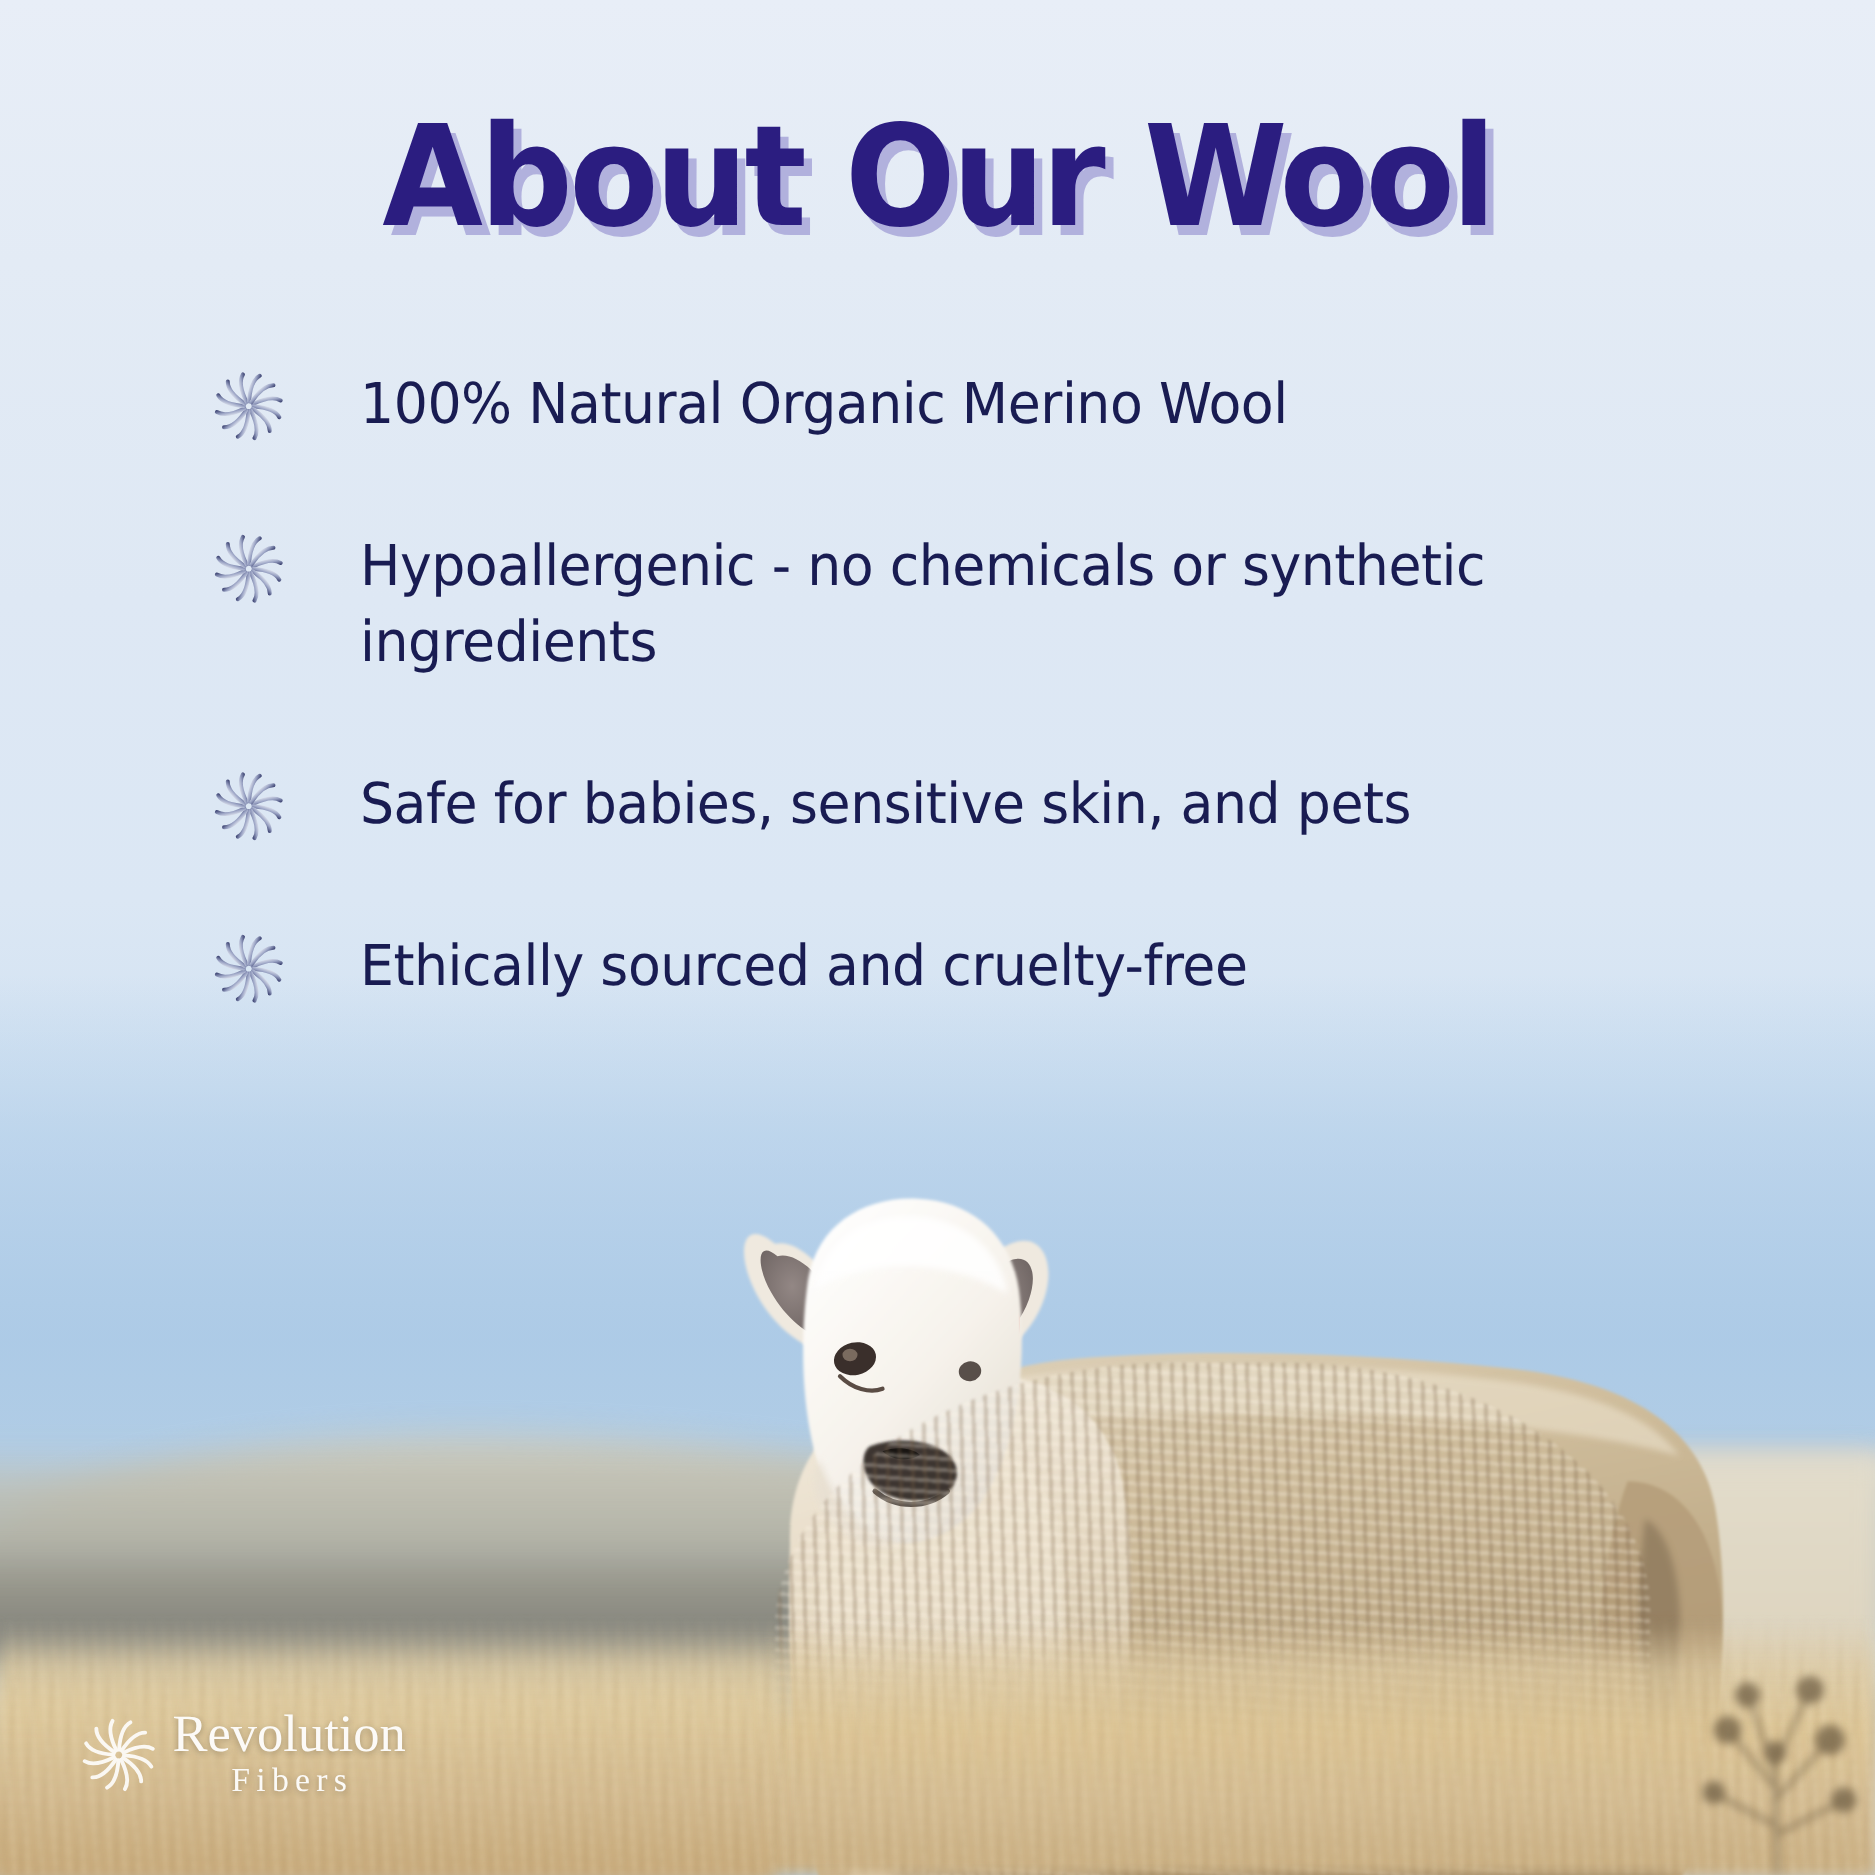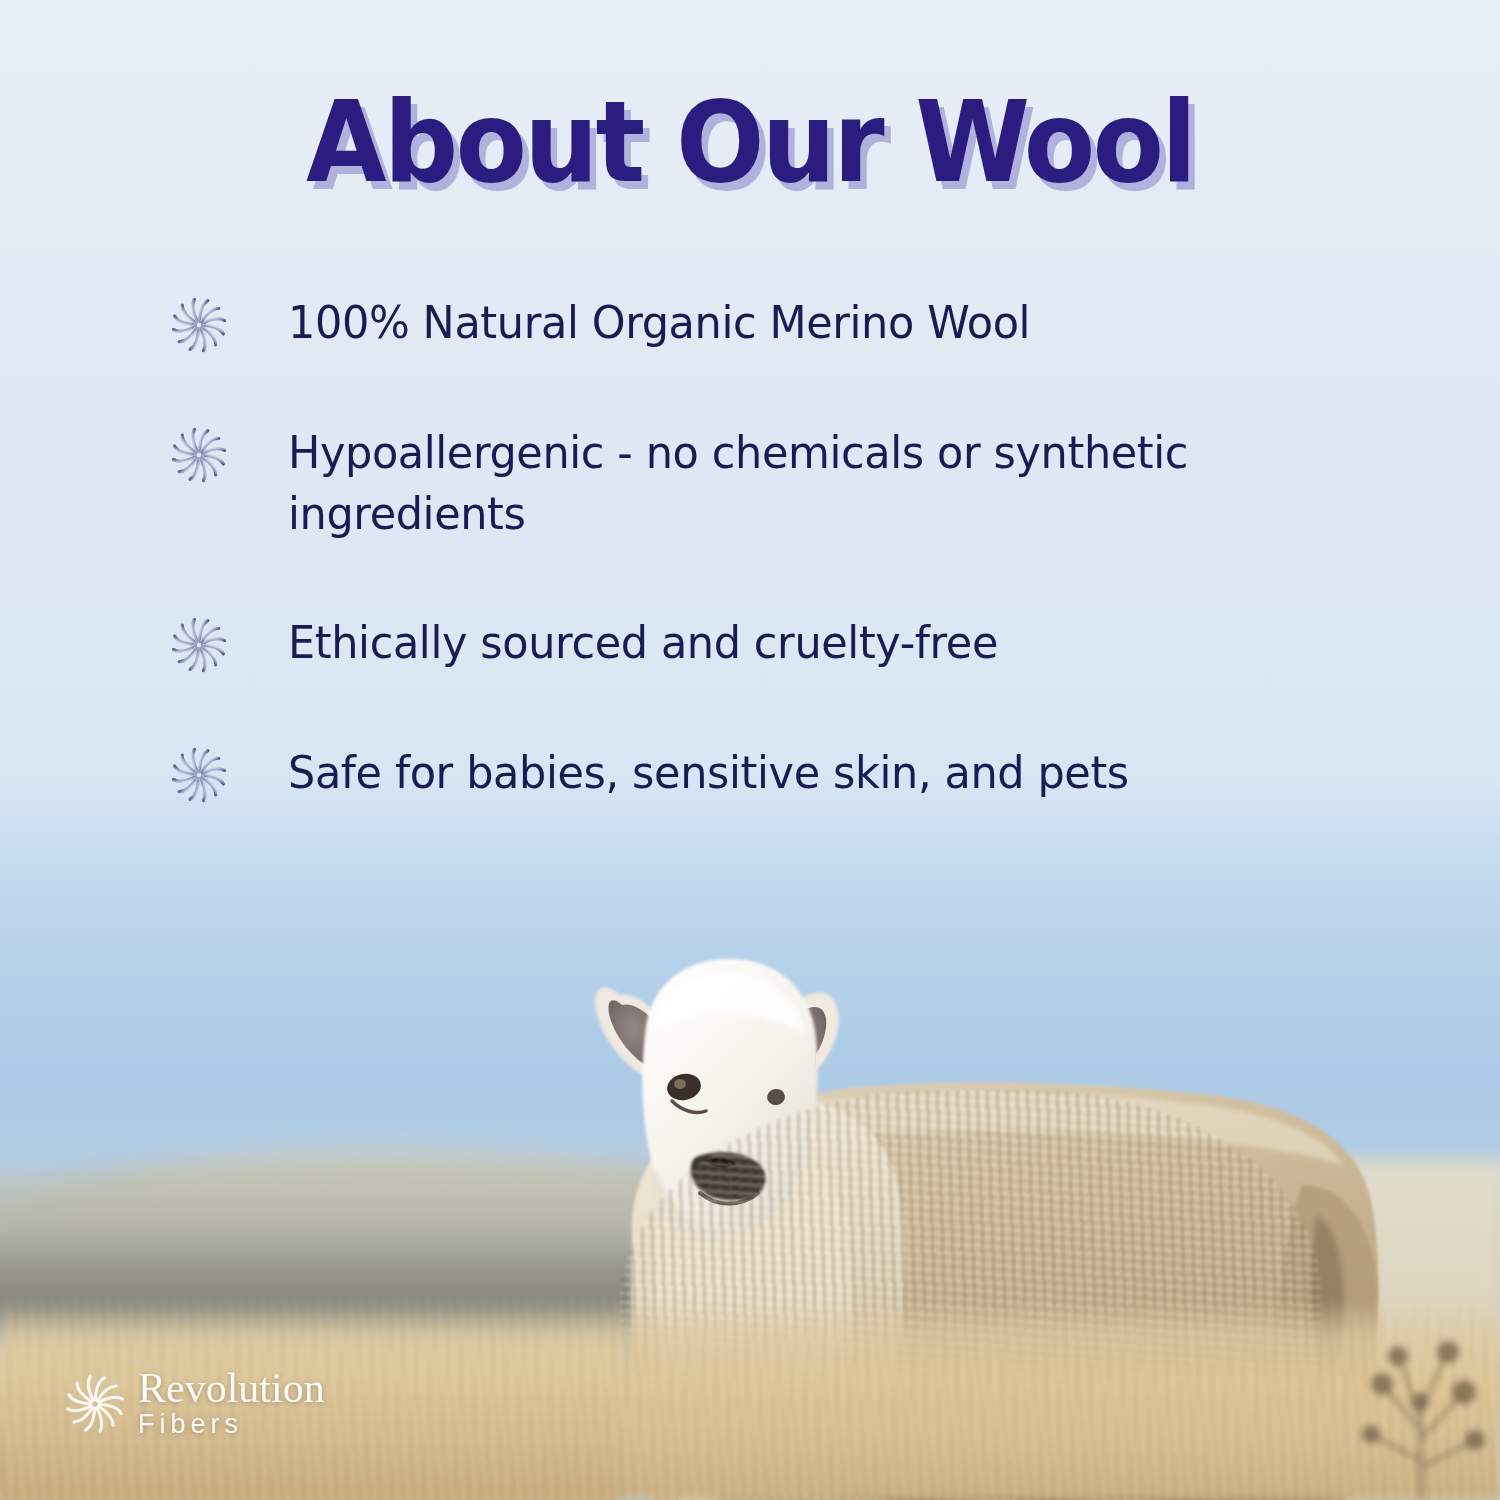--- a/index.html
+++ b/index.html
@@ -146,28 +146,28 @@
     max-width:1090px;
   }
 
   
   #logo{
     position:absolute;left:64px;top:1368px;display:flex;align-items:center;
     opacity:.93;
   }
   .logo-mark{width:62px;height:62px;margin-right:12px;flex:0 0 62px;}
   .logo-mark svg{display:block;width:62px;height:62px;}
-  .logo-words{display:flex;flex-direction:column;align-items:flex-start;}
+  .logo-words{display:flex;flex-direction:column;align-items:center;}
   .logo-name{
     font-family:"Liberation Serif", serif;
     font-size:42px;line-height:.98;color:#fff;font-weight:400;
     text-shadow:0 1px 5px rgba(90,80,60,.45);
   }
   .logo-sub{
-    font-family:Liberation Sans, sans-serif;
+    font-family:Liberation Serif, serif;
     font-size:27px;line-height:1.15;color:#fff;font-weight:400;
     letter-spacing:5px;margin-right:-5px;
     text-shadow:0 1px 5px rgba(90,80,60,.45);
   }
 </style>
 </head>
 <body>
 
 <div id="poster">
 
@@ -375,21 +375,21 @@
               <path d="M6,-3 C20,-10 34,-14 44,-8" transform="rotate(180)"></path>
               <path d="M6,-3 C20,-10 34,-14 44,-8" transform="rotate(210)"></path>
               <path d="M6,-3 C20,-10 34,-14 44,-8" transform="rotate(240)"></path>
               <path d="M6,-3 C20,-10 34,-14 44,-8" transform="rotate(270)"></path>
               <path d="M6,-3 C20,-10 34,-14 44,-8" transform="rotate(300)"></path>
               <path d="M6,-3 C20,-10 34,-14 44,-8" transform="rotate(330)"></path>
             </g>
           </g>
         </svg>
       </span>
-      <span class="bullet-text">Ethically sourced and cruelty-free</span>
+      <span class="bullet-text">Safe for babies, sensitive skin, and pets</span>
     </div>
 
     <div class="bullet-row">
       <span class="bullet-icon">
         <svg viewBox="0 0 100 100" xmlns="http://www.w3.org/2000/svg">
           <g fill="none" stroke="url(#sp1)" stroke-width="5.5" stroke-linecap="round">
             <g transform="translate(50,50)">
               <path d="M6,-3 C20,-10 34,-14 44,-8" transform="rotate(0)"></path>
               <path d="M6,-3 C20,-10 34,-14 44,-8" transform="rotate(30)"></path>
               <path d="M6,-3 C20,-10 34,-14 44,-8" transform="rotate(60)"></path>
@@ -399,21 +399,21 @@
               <path d="M6,-3 C20,-10 34,-14 44,-8" transform="rotate(180)"></path>
               <path d="M6,-3 C20,-10 34,-14 44,-8" transform="rotate(210)"></path>
               <path d="M6,-3 C20,-10 34,-14 44,-8" transform="rotate(240)"></path>
               <path d="M6,-3 C20,-10 34,-14 44,-8" transform="rotate(270)"></path>
               <path d="M6,-3 C20,-10 34,-14 44,-8" transform="rotate(300)"></path>
               <path d="M6,-3 C20,-10 34,-14 44,-8" transform="rotate(330)"></path>
             </g>
           </g>
         </svg>
       </span>
-      <span class="bullet-text">Safe for babies, sensitive skin, and pets</span>
+      <span class="bullet-text">Ethically sourced and cruelty-free</span>
     </div>
 
   </div>
 
   <div id="logo">
     <span class="logo-mark">
       <svg viewBox="0 0 100 100" xmlns="http://www.w3.org/2000/svg">
         <g fill="none" stroke="#ffffff" stroke-width="5" stroke-linecap="round" opacity=".95">
           <g transform="translate(50,50)">
             <path d="M6,-3 C20,-10 34,-14 44,-8" transform="rotate(0)"></path>

